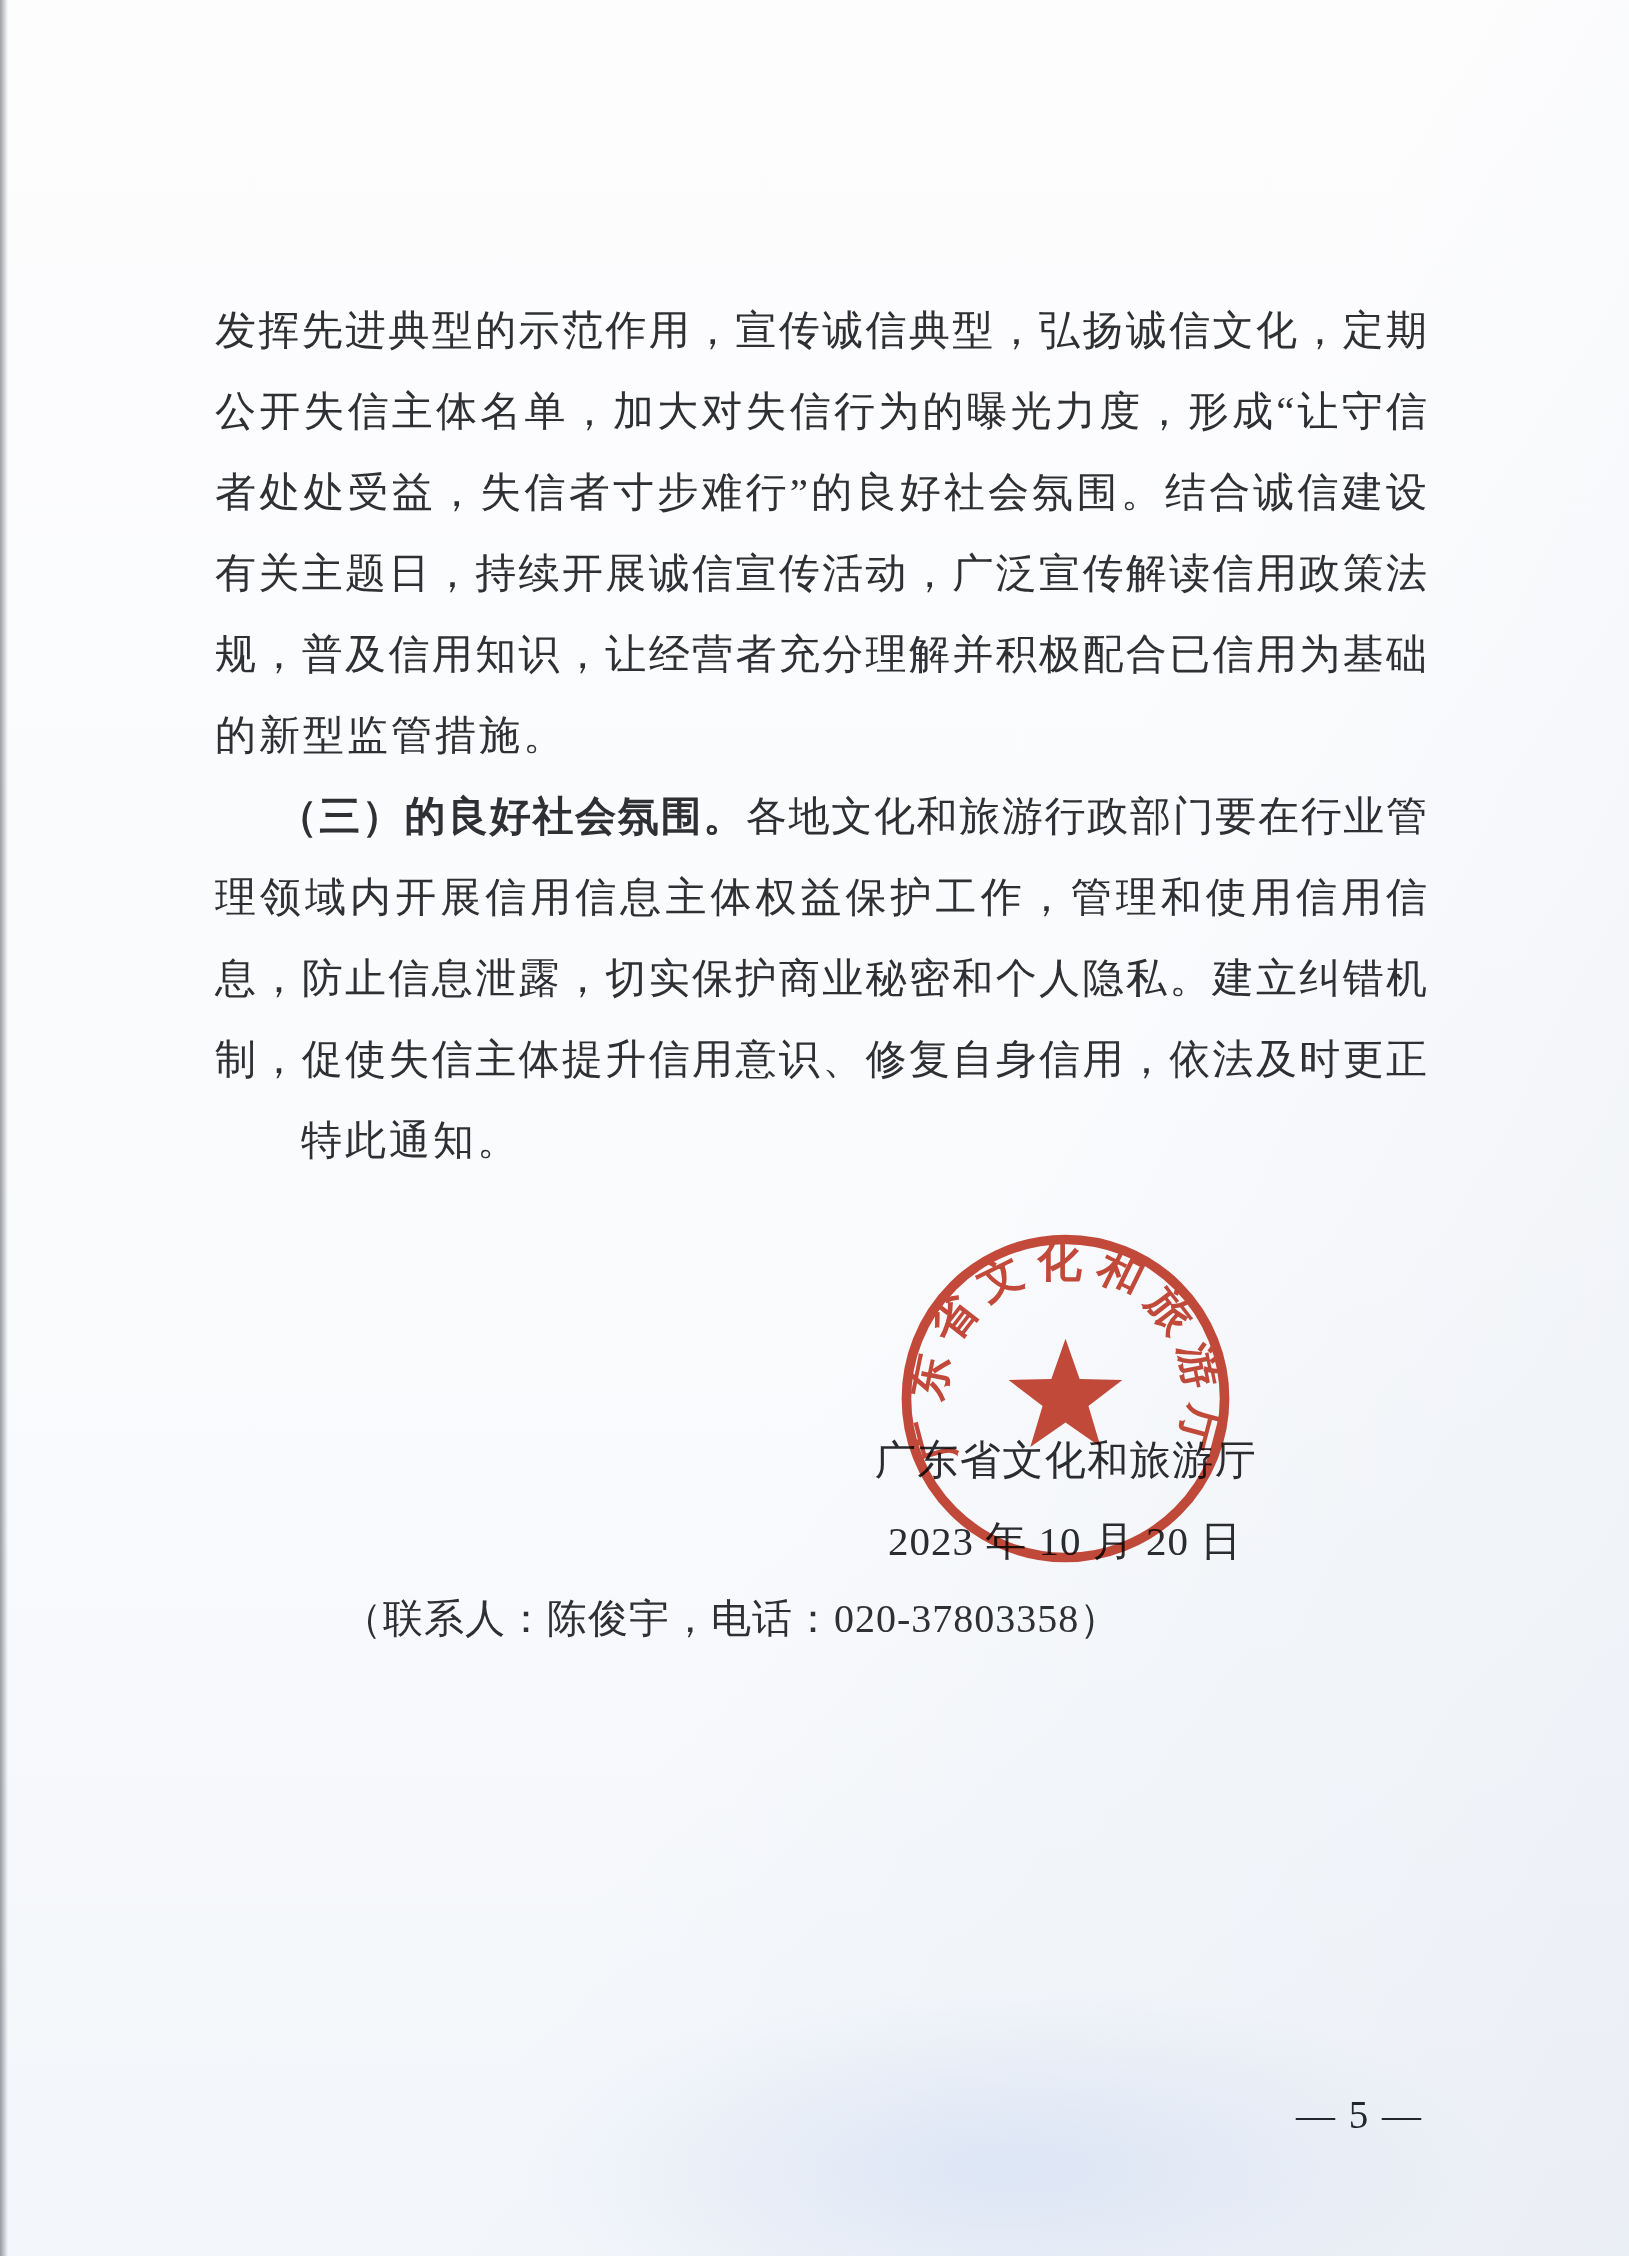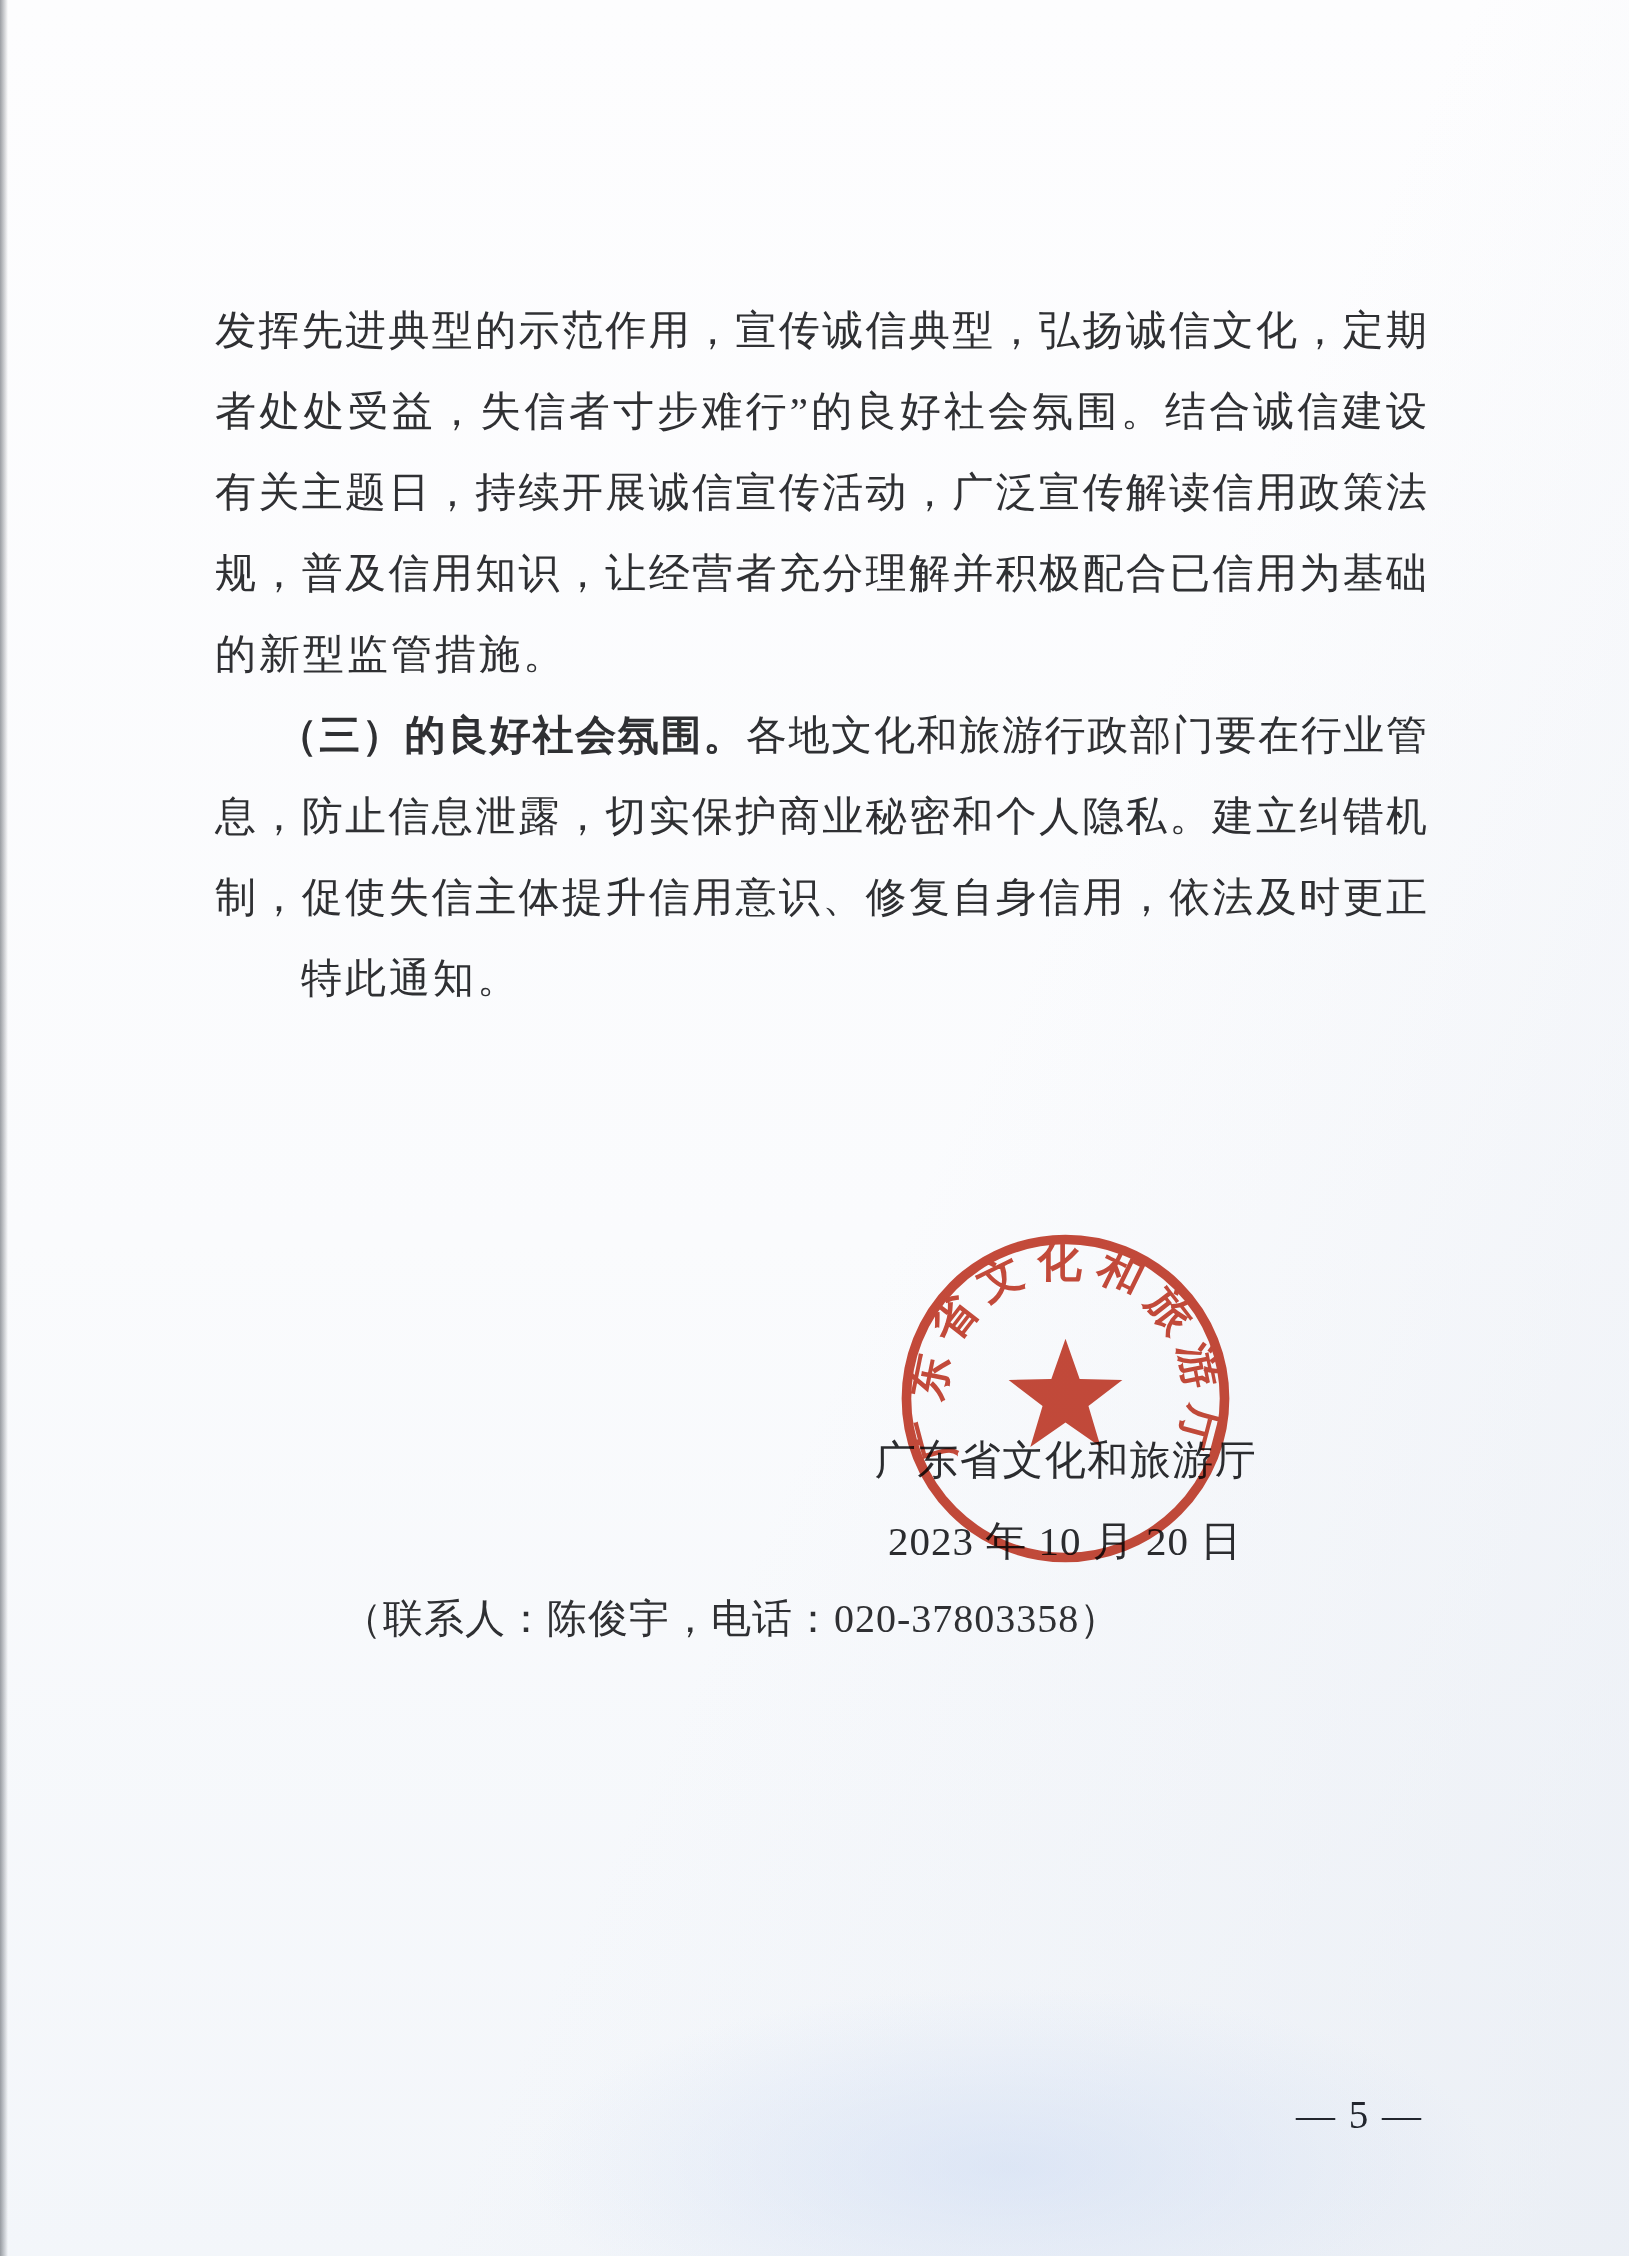--- a/index.html
+++ b/index.html
@@ -52,27 +52,29 @@
 </style>
 </head>
 <body>
 
 <div class="page">
 
   <div class="edge-left"></div>
 
   <div class="body-text">
     <div class="line full">发挥先进典型的示范作用，宣传诚信典型，弘扬诚信文化，定期</div>
+    <div class="line full">公开失信主体名单，加大对失信行为的曝光力度，形成“让守信</div>
     <div class="line full">者处处受益，失信者寸步难行”的良好社会氛围。结合诚信建设</div>
     <div class="line full">有关主题日，持续开展诚信宣传活动，广泛宣传解读信用政策法</div>
     <div class="line full">规，普及信用知识，让经营者充分理解并积极配合已信用为基础</div>
     <div class="line short">的新型监管措施。</div>
     <div class="line full indent-15">
       <span class="bold">（三）的良好社会氛围。</span><span>各地文化和旅游行政部门要在行业管</span>
     </div>
+    <div class="line full">理领域内开展信用信息主体权益保护工作，管理和使用信用信</div>
     <div class="line full">息，防止信息泄露，切实保护商业秘密和个人隐私。建立纠错机</div>
     <div class="line full">制，促使失信主体提升信用意识、修复自身信用，依法及时更正</div>
     <div class="line short indent-2">特此通知。</div>
   </div>
 
   <div class="signature">广东省文化和旅游厅</div>
   <div class="sign-date">2023 年 10 月 20 日</div>
 
   <svg class="seal" viewBox="0 0 360 360">
     <g>

